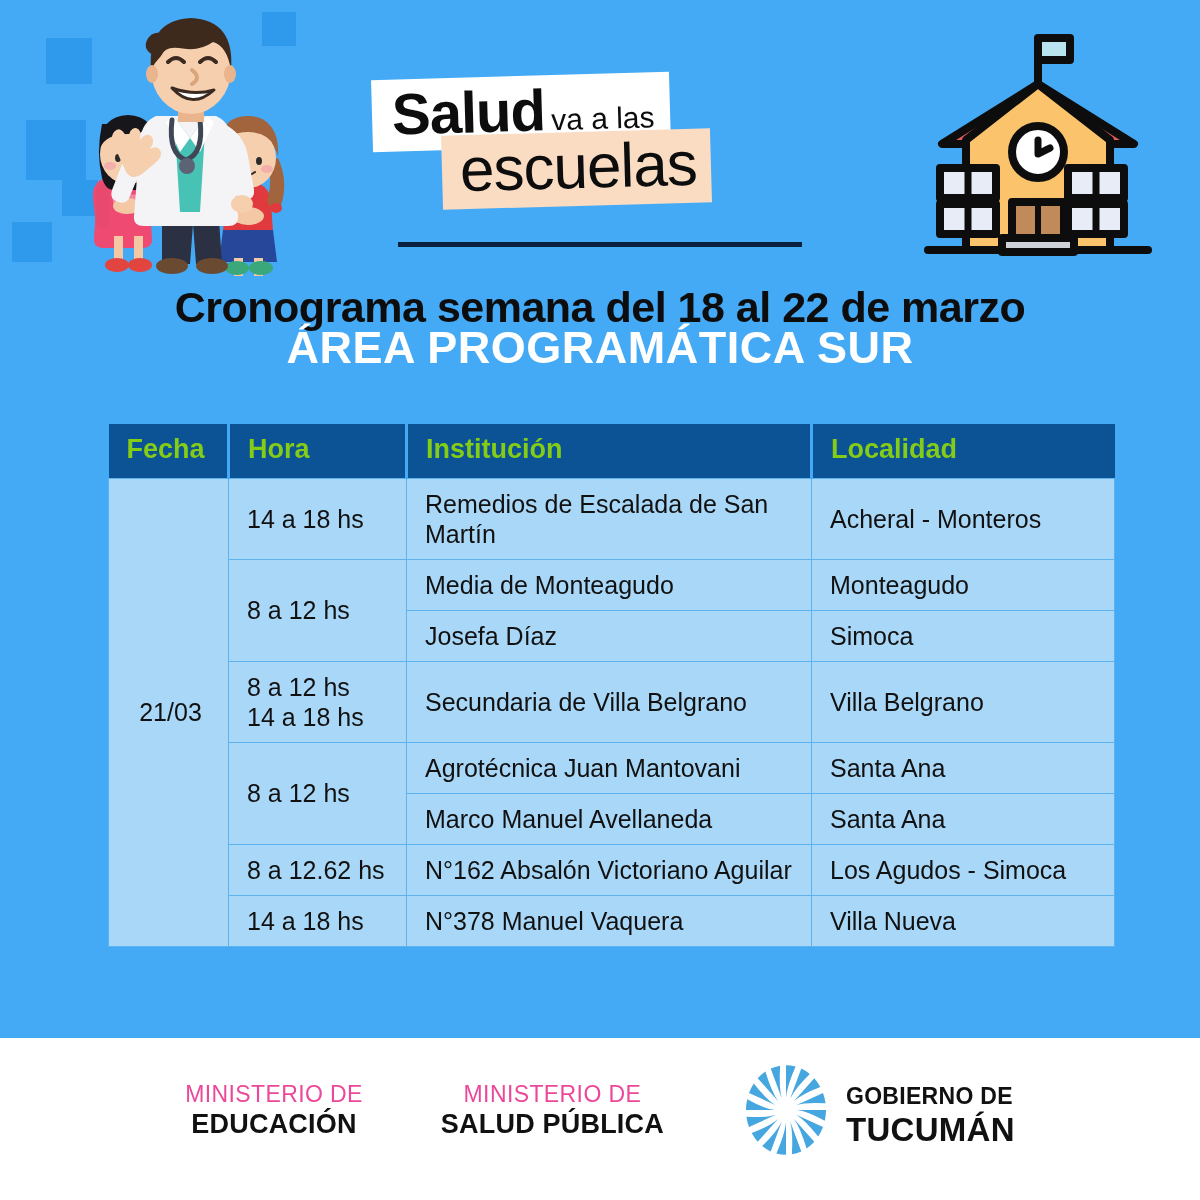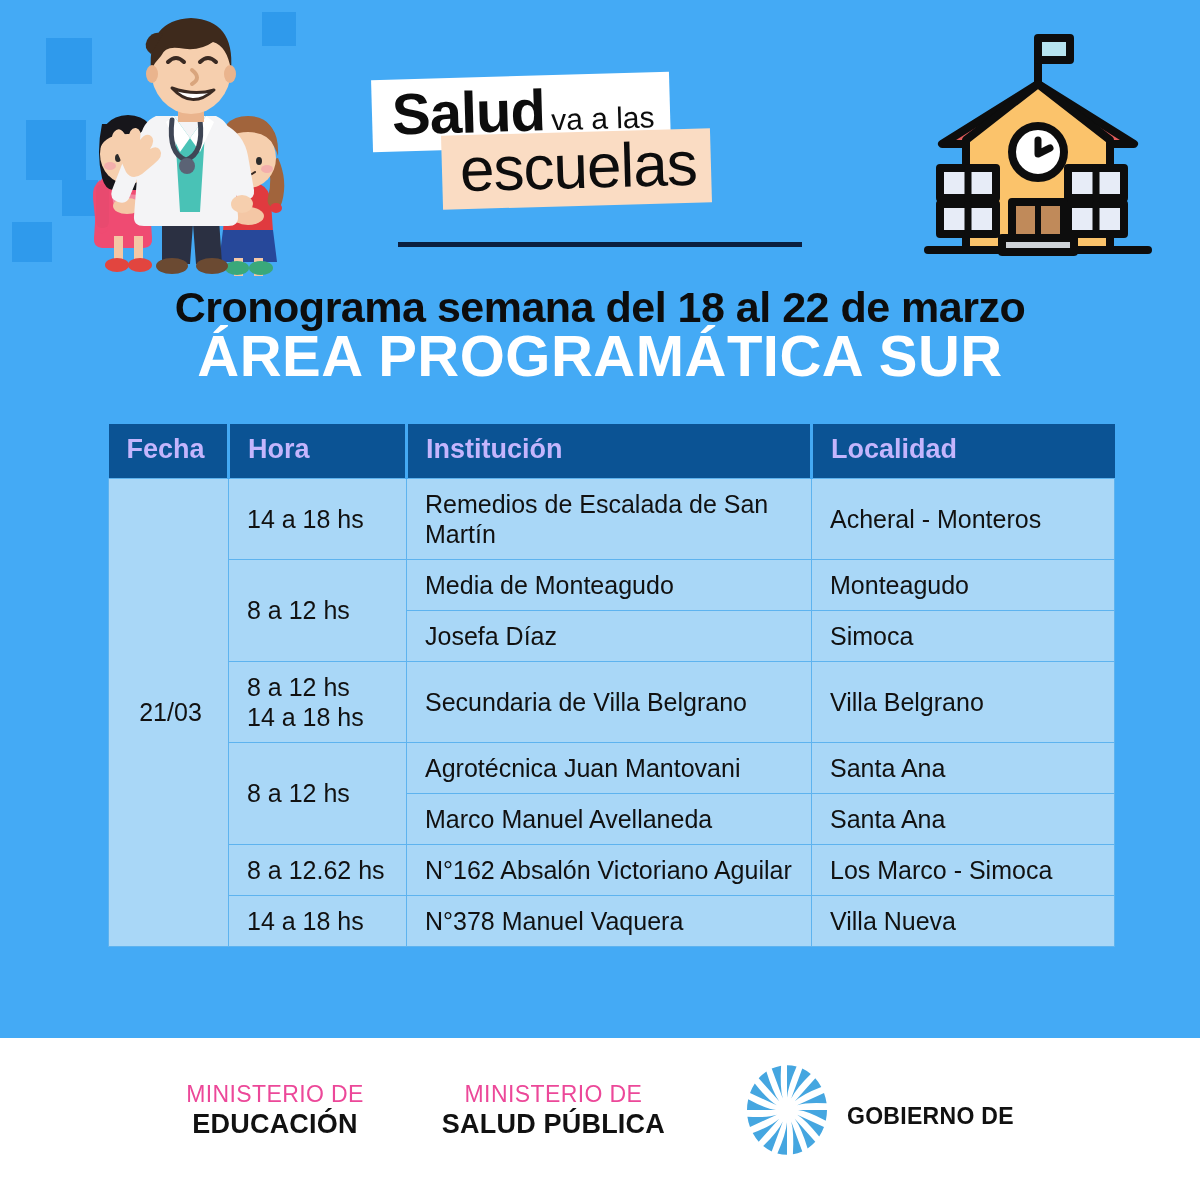--- a/index.html
+++ b/index.html
@@ -118,40 +118,40 @@
     font-weight: bold;
     color: #0d0d0d;
     letter-spacing: -0.5px;
     margin-top: 11px;
   }
   .title-sub {
     position: absolute;
     left: 0; top: 322px;
     width: 1200px;
     text-align: center;
-    font-size: 58px;
+    font-size: 45px;
     font-weight: bold;
     color: #ffffff;
     letter-spacing: 0.5px;
   }
 
   
   .table-wrap {
     position: absolute;
     left: 108px; top: 424px;
     width: 1006px;
   }
   table.sched {
     width: 100%;
     border-collapse: collapse;
     table-layout: fixed;
   }
   table.sched thead th {
     background: #0b5394;
-    color: #c4b5fd;
+    color: #84cc16;
     font-size: 27px;
     font-weight: bold;
     text-align: left;
     padding: 10px 14px 12px 18px;
     height: 54px;
     border-right: 3px solid #44aaf5;
   }
   table.sched thead th:last-child { border-right: none; }
 
   table.sched tbody td {
@@ -396,21 +396,21 @@
               <td class="c-inst">Agrotécnica Juan Mantovani</td>
               <td class="c-loc">Santa Ana</td>
             </tr>
             <tr>
               <td class="c-inst">Marco Manuel Avellaneda</td>
               <td class="c-loc">Santa Ana</td>
             </tr>
             <tr>
               <td class="c-hora hora-two" rowspan="1">8 a 12.62 hs</td>
               <td class="c-inst">N°162 Absalón Victoriano Aguilar</td>
-              <td class="c-loc">Los Marco - Simoca</td>
+              <td class="c-loc">Los Agudos - Simoca</td>
             </tr>
             <tr>
               <td class="c-hora hora-two" rowspan="1">14 a 18 hs</td>
               <td class="c-inst">N°378 Manuel Vaquera</td>
               <td class="c-loc">Villa Nueva</td>
             </tr>
           </tbody>
       </table>
     </div>
 
@@ -445,19 +445,20 @@
               <path d="M36.2,39.3 L15.7,16.3 A40,44.800000000000004 0 0 1 23.4,9.6 Q29.8,30.7 36.2,39.3 Z" fill="#45a6e0"></path>
               <path d="M39.8,36.6 L28.7,6.6 A40,44.800000000000004 0 0 1 38.1,3.7 Q36.8,25.9 39.8,36.6 Z" fill="#45a6e0"></path>
               <path d="M44.0,35.7 L44.0,3.2 A40,44.800000000000004 0 0 1 53.6,4.5 Q44.9,24.5 44.0,35.7 Z" fill="#45a6e0"></path>
               <path d="M48.2,36.6 L59.3,6.6 A40,44.800000000000004 0 0 1 67.8,12.0 Q52.9,26.7 48.2,36.6 Z" fill="#45a6e0"></path>
               <path d="M51.8,39.3 L72.3,16.3 A40,44.800000000000004 0 0 1 78.3,24.9 Q59.5,32.1 51.8,39.3 Z" fill="#45a6e0"></path>
               <path d="M54.2,43.3 L81.0,30.9 A40,44.800000000000004 0 0 1 83.6,41.3 Q63.7,40.0 54.2,43.3 Z" fill="#45a6e0"></path>
             </g>
         </svg>
         <div class="gob-text">
           <div class="gob-l1">GOBIERNO DE</div>
+          <div class="gob-l2">TUCUMÁN</div>
         </div>
       </div>
 
     </div>
   </div>
 
 </div>
 
 </body></html>

